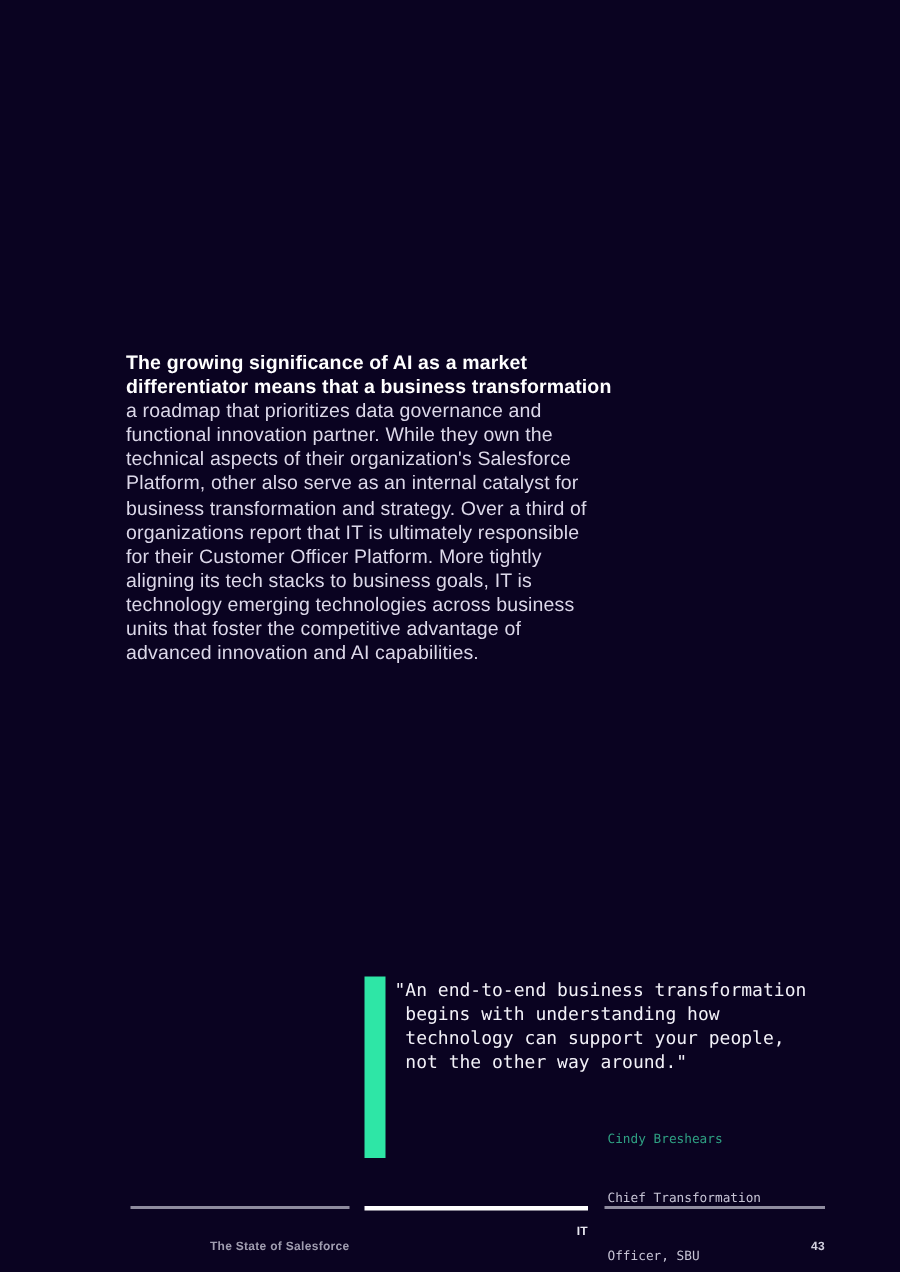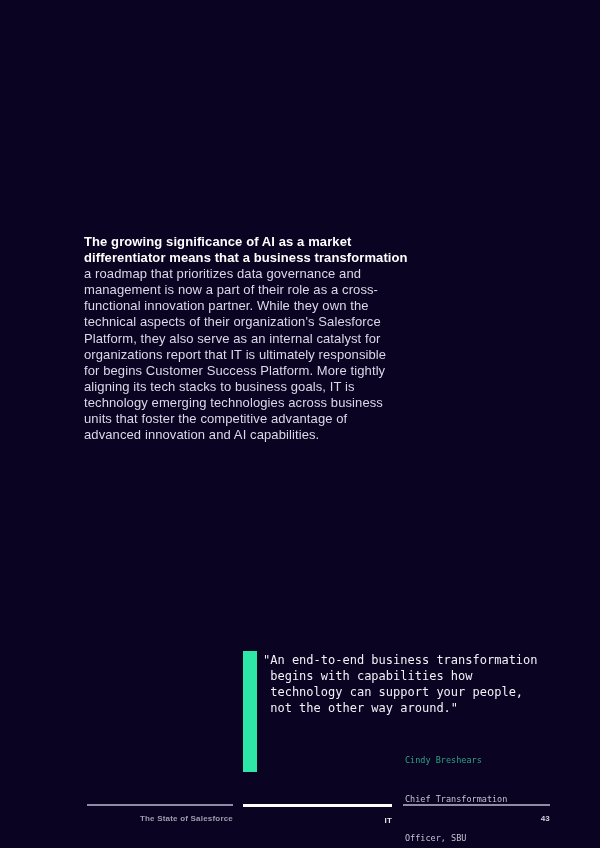--- a/index.html
+++ b/index.html
@@ -60,57 +60,57 @@
   .attribution .name { color: #2fa183; }
 
   
   .fsection { position: absolute; top: 804px; }
   .fsection.left   { left: 87px;  width: 146px; }
   .fsection.center { left: 243px; width: 149px; }
   .fsection.right  { left: 403px; width: 147px; }
   .frule { height: 1.5px; background: #8f8c9f; }
   .fsection.center .frule { height: 3px; background: #ffffff; }
   .flabel {
-    margin-top: 8px;
+    margin-top: 20px;
     text-align: right;
     font-size: 8px;
     font-weight: 700;
     letter-spacing: 0.2px;
   }
   .fsection.left .flabel   { color: #a09db0; }
   .fsection.center .flabel { color: #e8e7f0; margin-top: 9px; }
   .fsection.right .flabel  { color: #d2d0df; }
 </style>
 </head>
 <body>
 
 <div class="page">
 
   <div class="body-paragraph">
     <div class="pline"><span class="b">The growing significance of AI as a market</span><span></span></div>
     <div class="pline"><span class="b">differentiator means that a business transformation</span><span></span></div>
     <div class="pline"><span class="b"></span><span>a roadmap that prioritizes data governance and</span></div>
-    <div class="pline"><span class="b"></span><span>management is now a part of their role as a cross-</span></div>
     <div class="pline"><span class="b"></span><span>functional innovation partner. While they own the</span></div>
     <div class="pline"><span class="b"></span><span>technical aspects of their organization's Salesforce</span></div>
-    <div class="pline"><span class="b"></span><span>Platform, they also serve as an internal catalyst for</span></div>
+    <div class="pline"><span class="b"></span><span>Platform, other also serve as an internal catalyst for</span></div>
+    <div class="pline"><span class="b"></span><span>business transformation and strategy. Over a third of</span></div>
     <div class="pline"><span class="b"></span><span>organizations report that IT is ultimately responsible</span></div>
-    <div class="pline"><span class="b"></span><span>for begins Customer Success Platform. More tightly</span></div>
+    <div class="pline"><span class="b"></span><span>for their Customer Officer Platform. More tightly</span></div>
     <div class="pline"><span class="b"></span><span>aligning its tech stacks to business goals, IT is</span></div>
     <div class="pline"><span class="b"></span><span>technology emerging technologies across business</span></div>
     <div class="pline"><span class="b"></span><span>units that foster the competitive advantage of</span></div>
     <div class="pline"><span class="b"></span><span>advanced innovation and AI capabilities.</span></div>
   </div>
 
   <div class="quote-block">
     <div class="accent-bar"></div>
     <div class="quote-content">
       <div class="quote-lines">
         <div class="qline">"An end-to-end business transformation</div>
-        <div class="qline"> begins with capabilities how</div>
+        <div class="qline"> begins with understanding how</div>
         <div class="qline"> technology can support your people,</div>
         <div class="qline"> not the other way around."</div>
       </div>
       <div class="attribution">
         <div class="name">Cindy Breshears</div>
         <div>Chief Transformation</div>
         <div>Officer, SBU</div>
         
       </div>
     </div>

